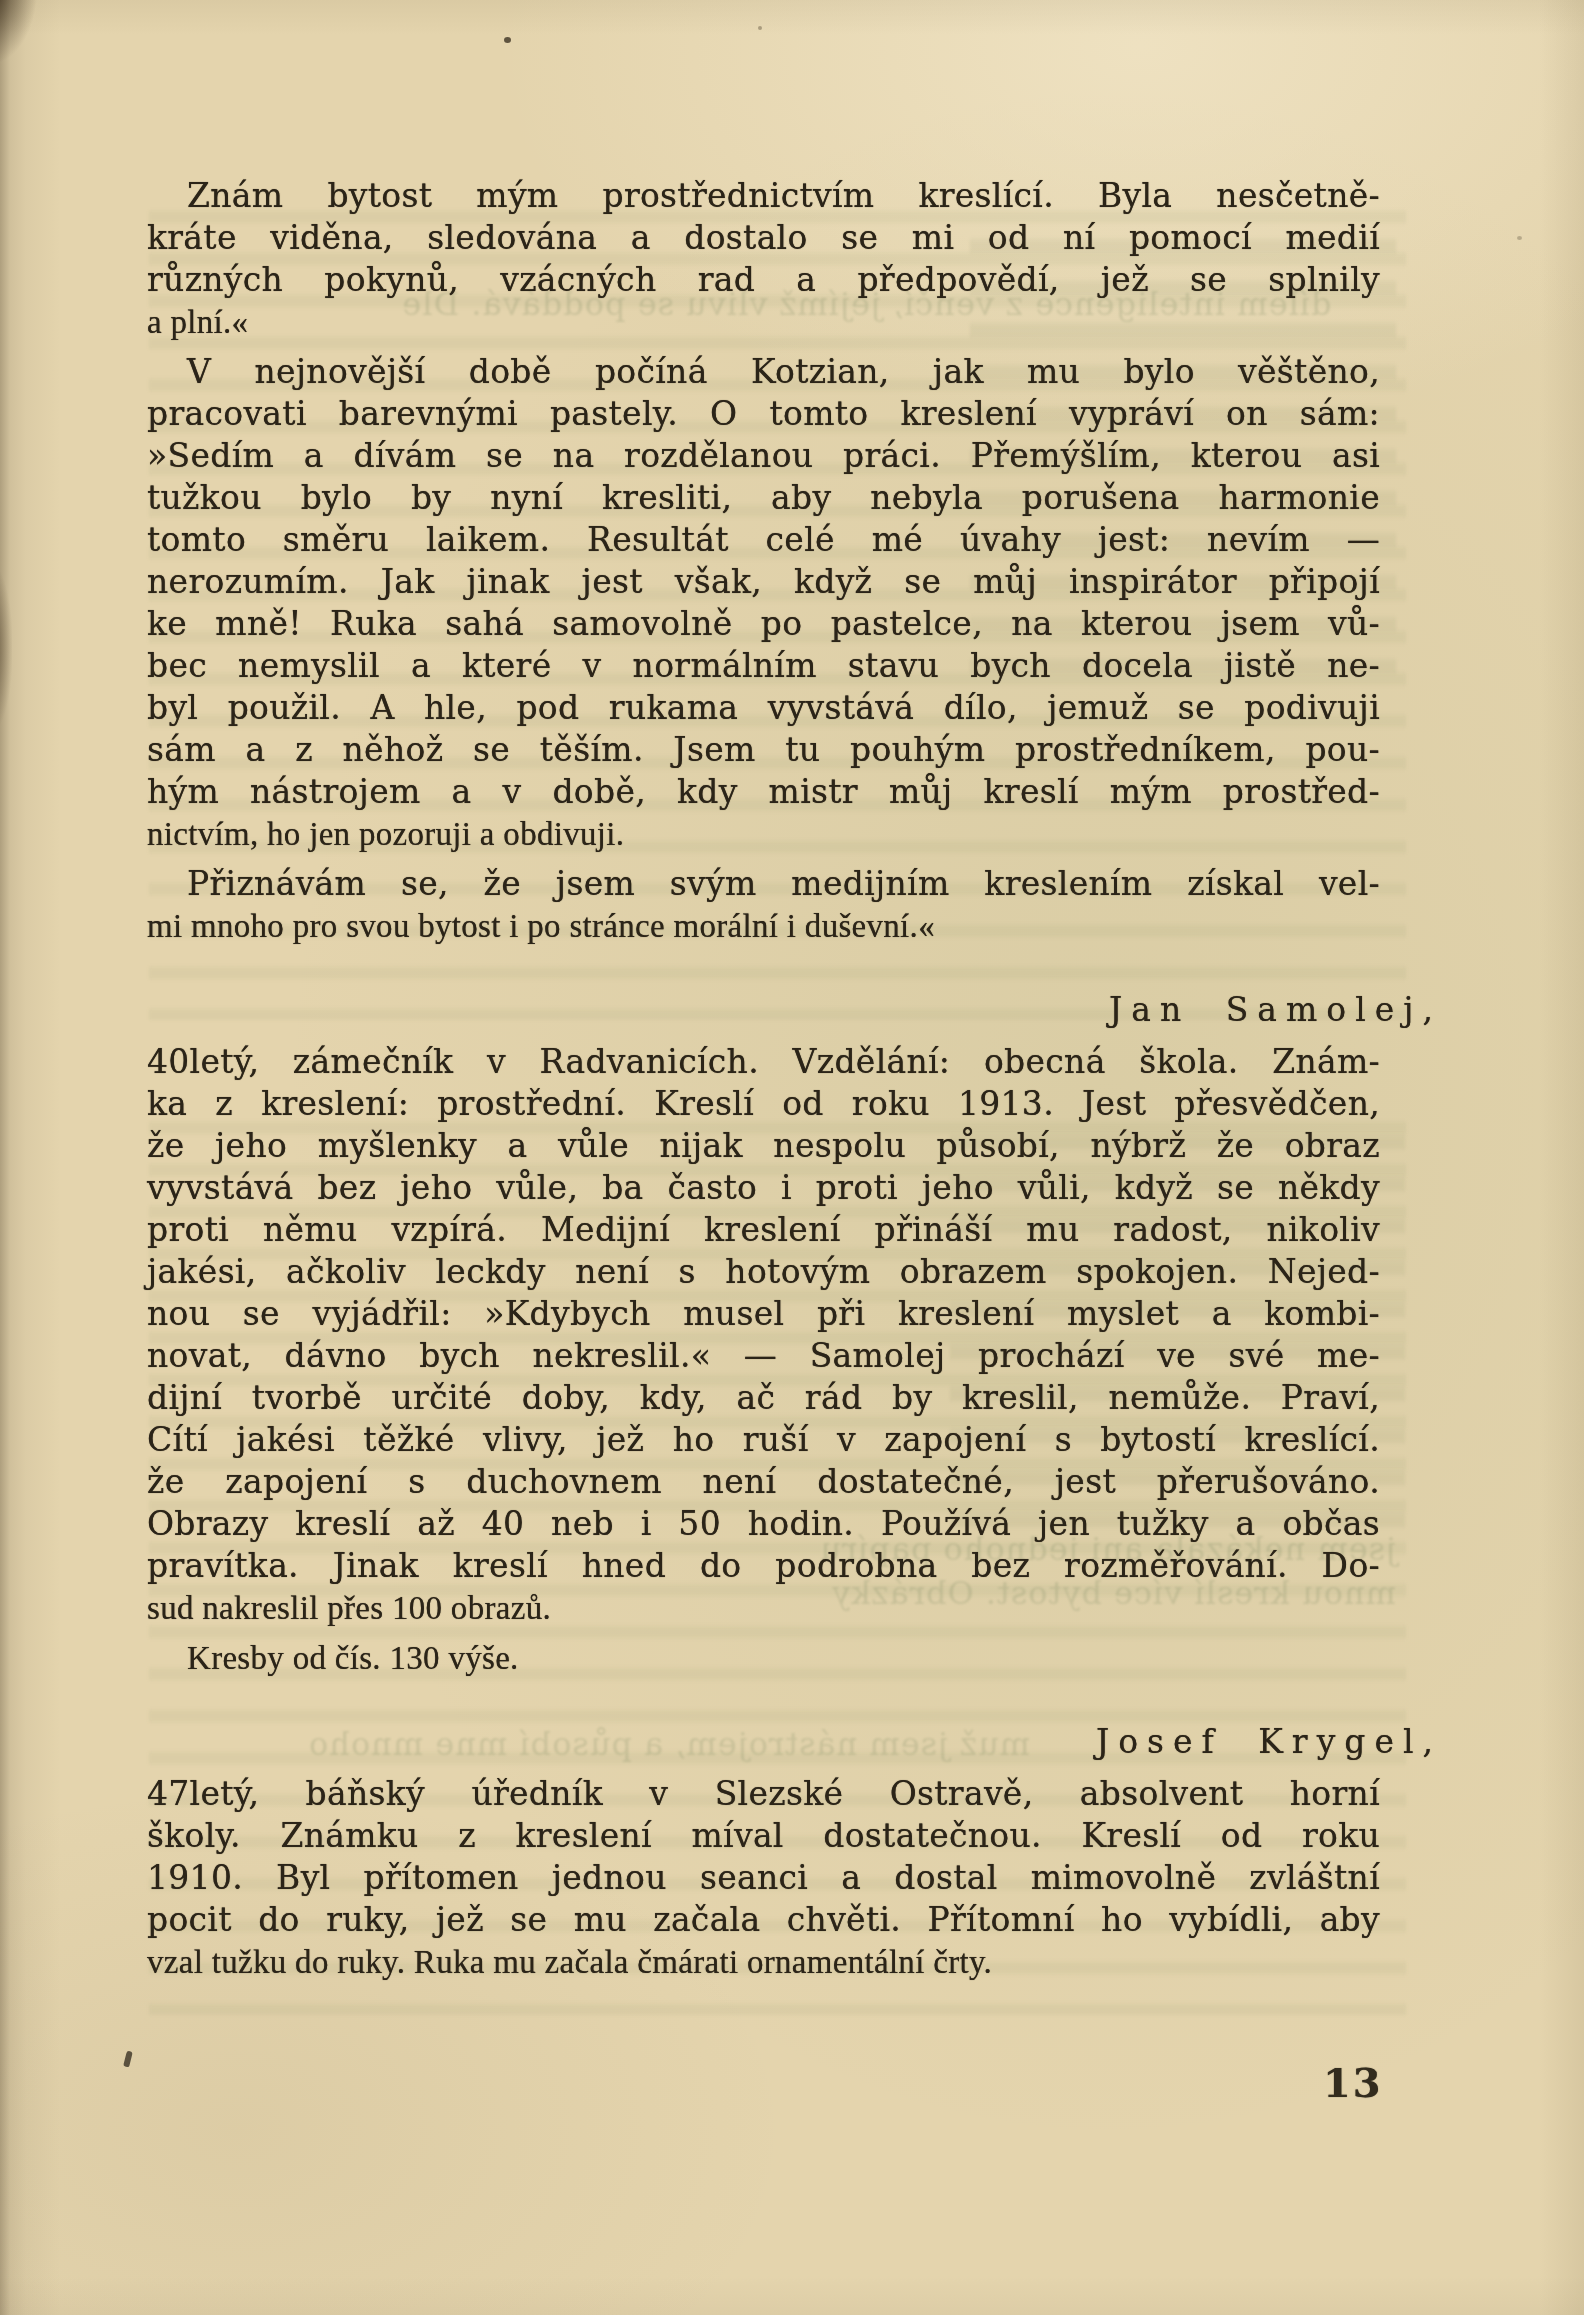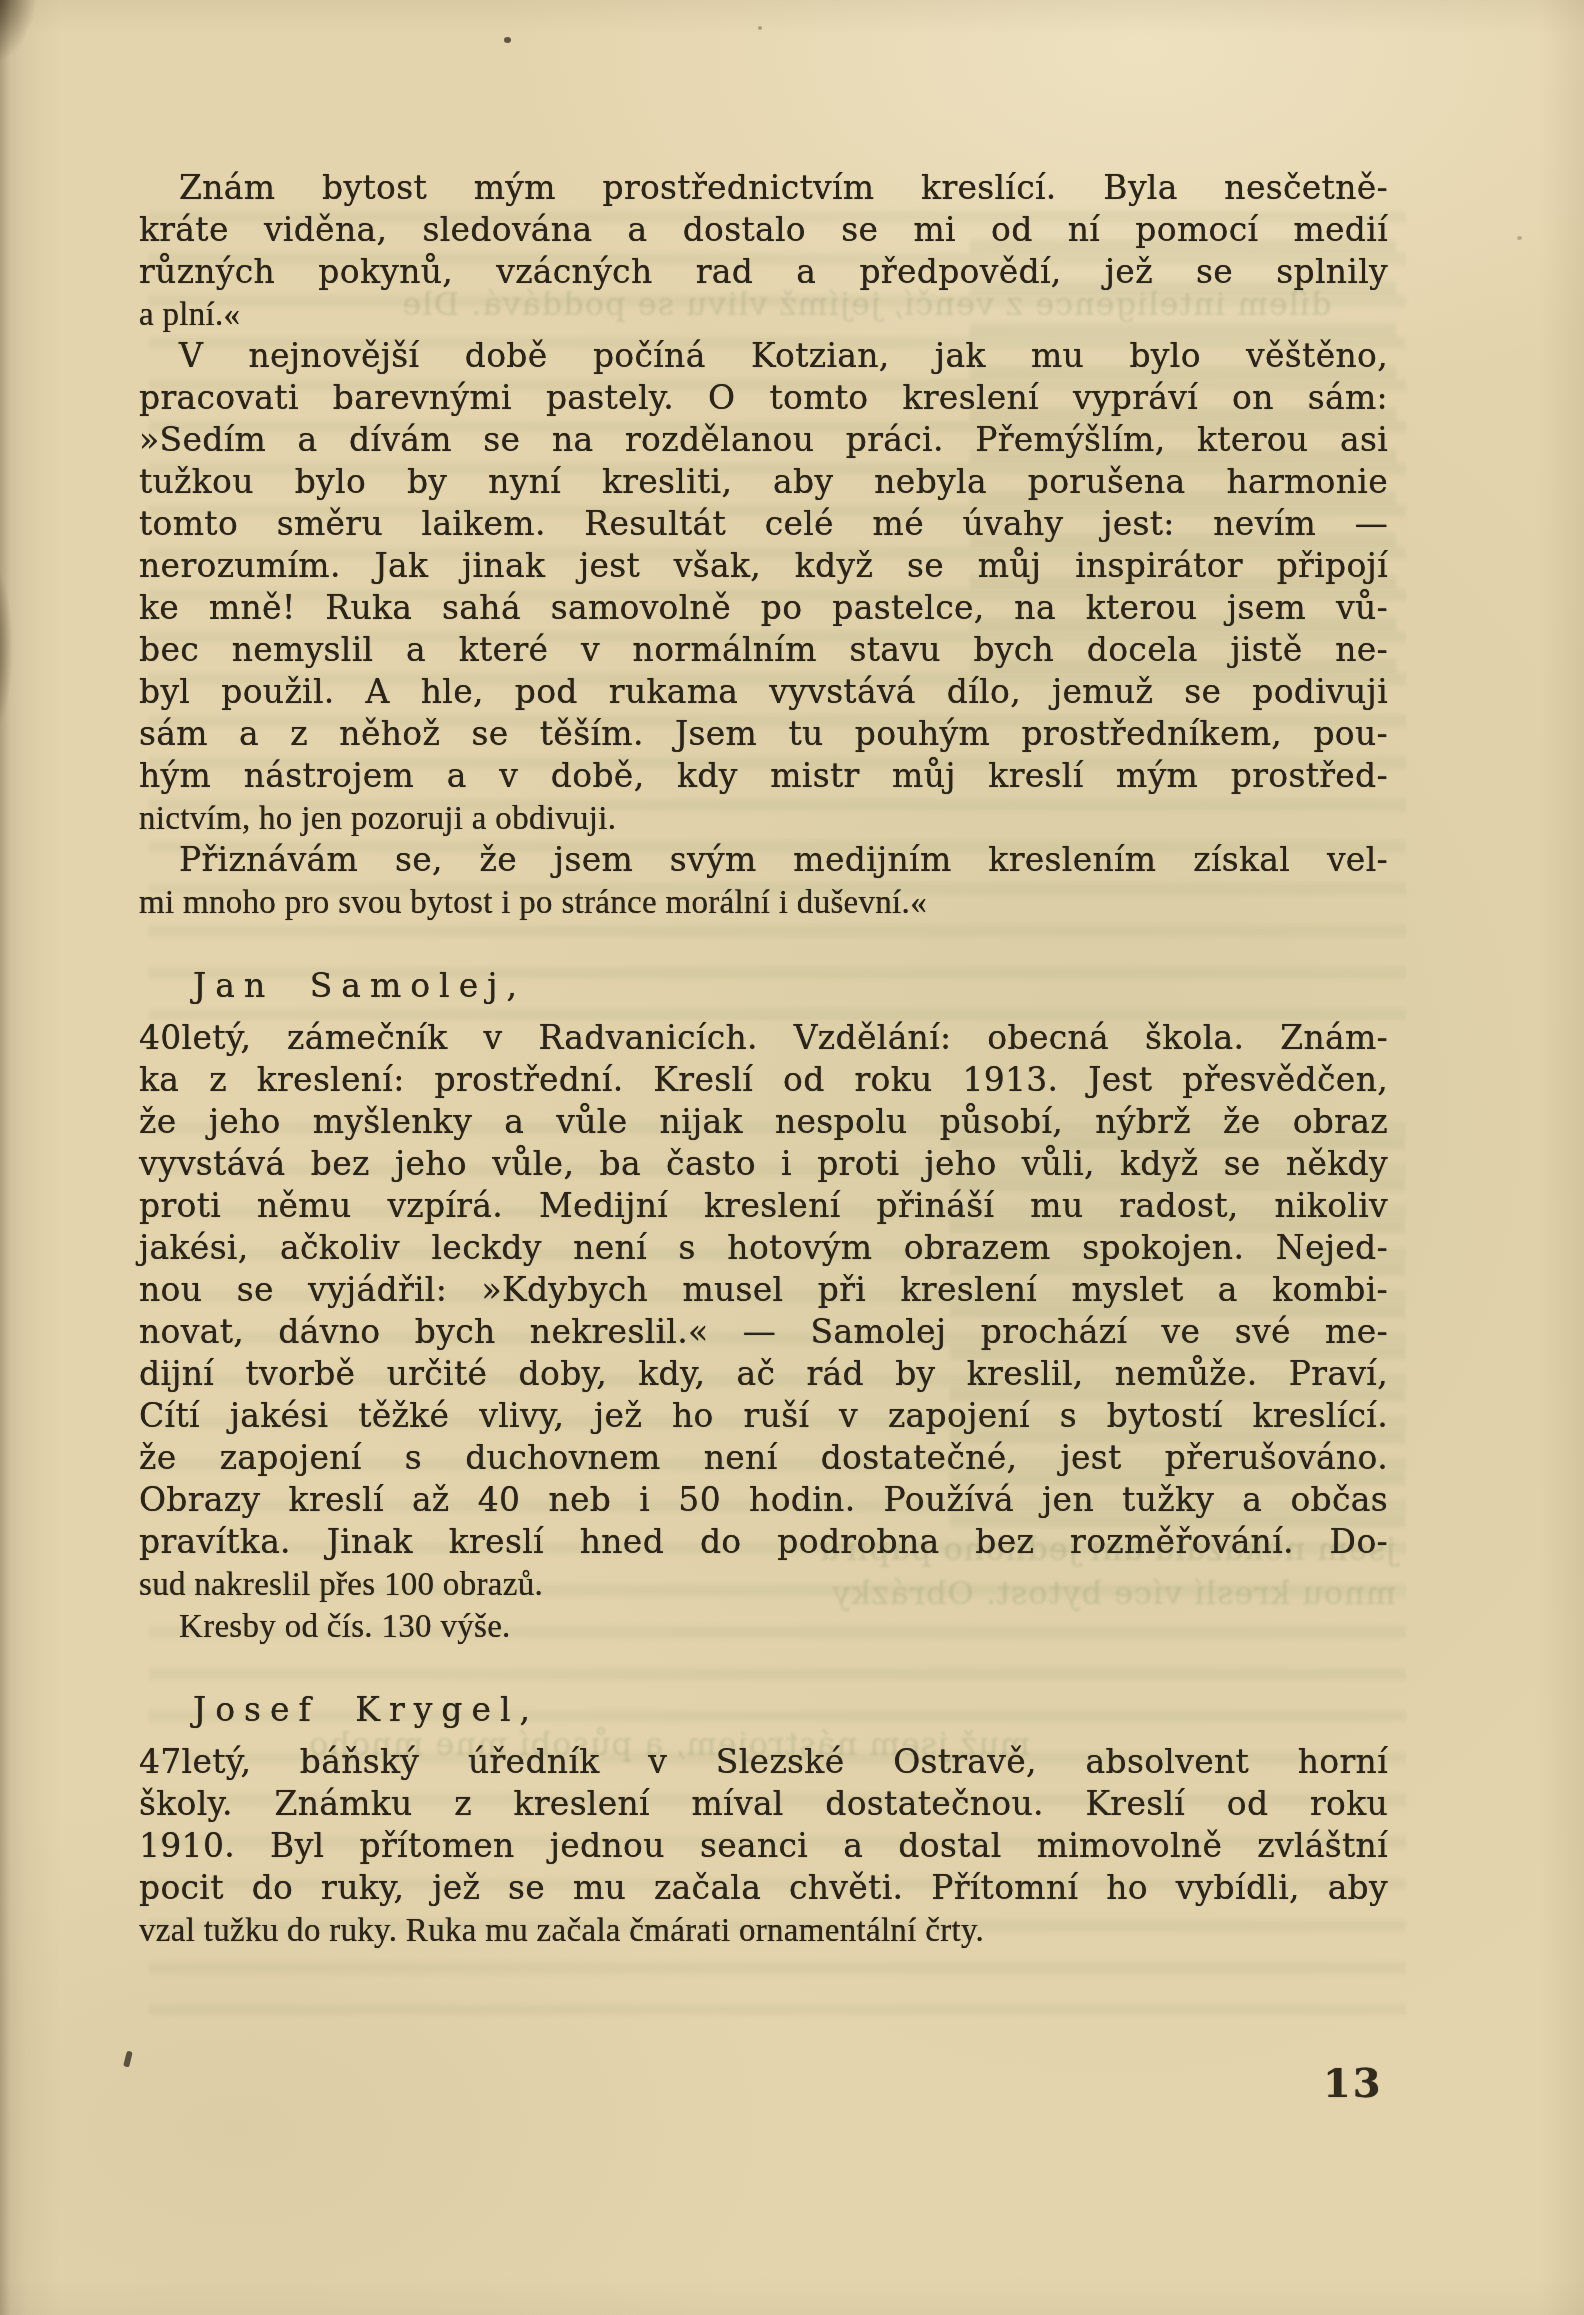--- a/index.html
+++ b/index.html
@@ -64,30 +64,30 @@
   .text-column {
     position: absolute;
     left: 139px; top: 167px;
     width: 1249px;
     font-size: 33px;
     line-height: 42px;
     color: #2b2418;
     text-shadow: 0 0 0.8px rgba(43,36,24,0.85);
     letter-spacing: 0.3px;
   }
-  .para { margin: 0; }
+  .para { margin: 8px; }
   .para .line {
     text-align: justify;
     text-align-last: justify;
   }
   .para .line:last-child { text-align-last: left; font-family: Liberation Serif, serif; }
   .para.indent .line:first-child { text-indent: 40px; }
   .heading {
     margin: 42px 0 10px 0;
-    text-align: left;
+    text-align: right;
     letter-spacing: 9px;
     word-spacing: 16px;
     position: relative;
     left: 54px;
     font-weight: normal;
     font-size: 33px;
     line-height: 42px;
   }
   .page-number {
     position: absolute;

